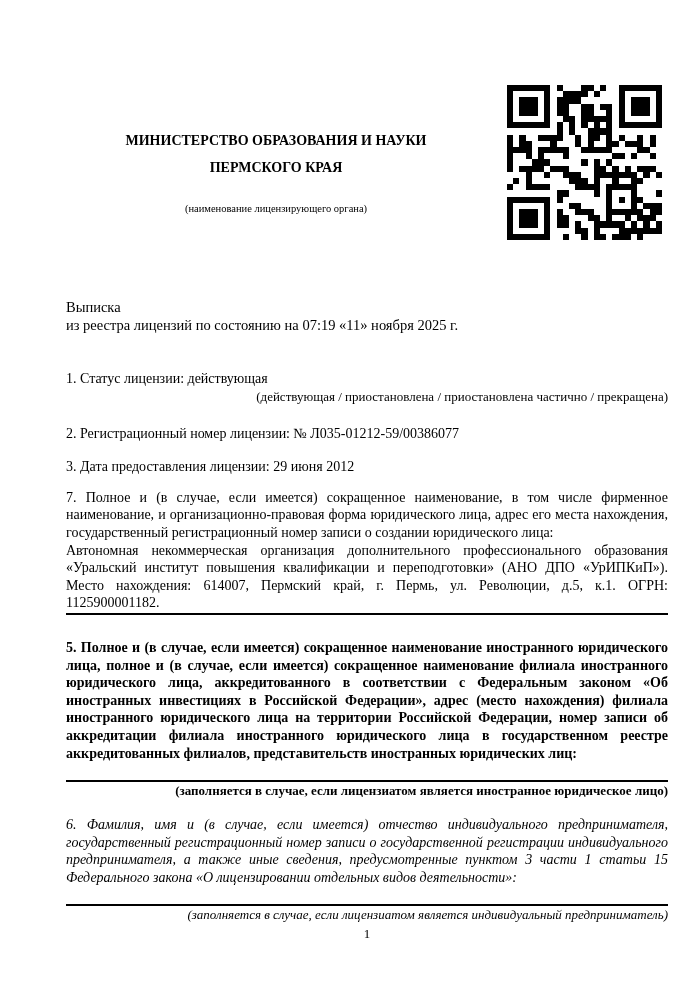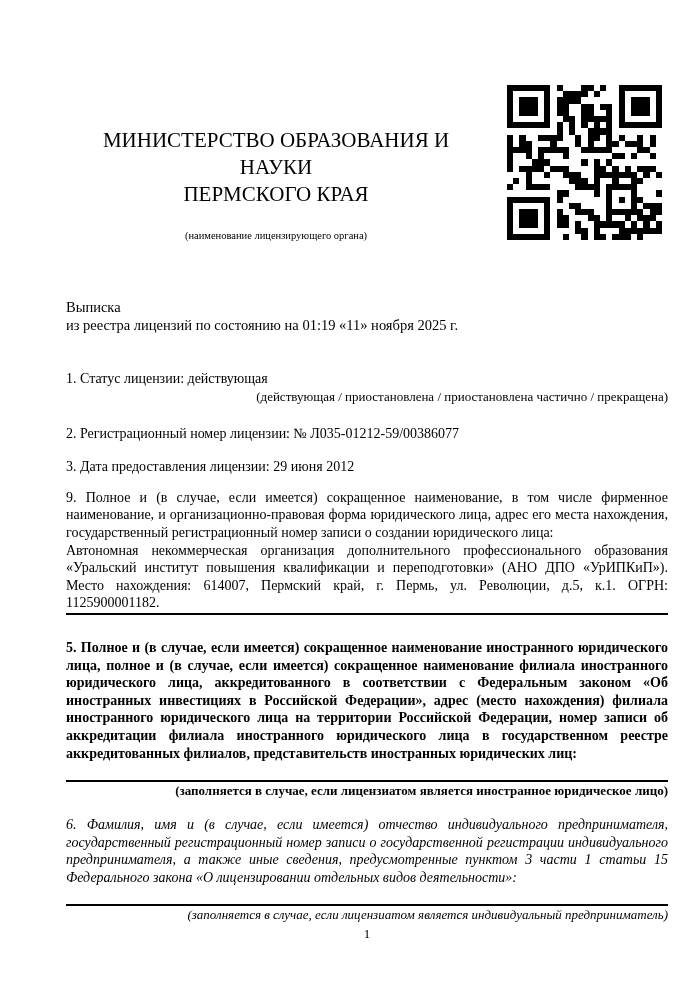--- a/index.html
+++ b/index.html
@@ -4,21 +4,21 @@
 <style>
   html,body { margin:0; padding:0; background:#ffffff; }
   .page {
     position:relative; width:700px; height:989px; margin:0 auto;
     background:#ffffff; color:#000; overflow:hidden;
     font-family:"Liberation Serif","DejaVu Serif",serif;
   }
   .qr { position:absolute; left:507px; top:85px; width:155px; height:155px; }
   .qr svg { display:block; }
   .ministry { position:absolute; left:66px; top:127px; width:420px; text-align:center; }
-  .ministry-name { font-size:21px; font-weight:normal; line-height:27px; }
+  .ministry-name { font-size:14px; font-weight:bold; line-height:27px; }
   .ministry-caption { font-size:10.5px; line-height:13px; margin-top:21px; }
   .doc-body { position:absolute; left:66px; top:298px; width:602px; font-size:14px; line-height:17.6px; }
   .doc-title { font-size:14.5px; line-height:18px; }
   .item-1 { margin-top:36px; }
   .small-caption { text-align:right; font-size:13px; line-height:13px; margin-top:2px; }
   .item-2 { margin-top:22px; }
   .item-3 { margin-top:16px; }
   .para-4 { margin-top:13px; }
   .para-5 { margin-top:24px;font-weight:bold; }
   .para-6 { margin-top:19px;font-style:italic; }
@@ -358,32 +358,32 @@
   <div class="ministry">
     <div class="ministry-name">МИНИСТЕРСТВО ОБРАЗОВАНИЯ И НАУКИ</div>
     <div class="ministry-name">ПЕРМСКОГО КРАЯ</div>
     <div class="ministry-caption">(наименование лицензирующего органа)</div>
   </div>
 
   <div class="doc-body">
 
     <div class="doc-title">
       <div>Выписка</div>
-      <div>из реестра лицензий по состоянию на 01:19 «11» ноября 2025 г.</div>
+      <div>из реестра лицензий по состоянию на 07:19 «11» ноября 2025 г.</div>
     </div>
 
     <div class="item-1">1. Статус лицензии: действующая</div>
     <div class="small-caption">(действующая / приостановлена / приостановлена частично / прекращена)</div>
 
     <div class="item-2">2. Регистрационный номер лицензии: № Л035-01212-59/00386077</div>
 
     <div class="item-3">3. Дата предоставления лицензии: 29 июня 2012</div>
 
     <div class="para-4">
-      <div class="justified">9. Полное и (в случае, если имеется) сокращенное наименование, в том числе фирменное наименование, и организационно-правовая форма юридического лица, адрес его места нахождения, государственный регистрационный номер записи о создании юридического лица:</div>
+      <div class="justified">7. Полное и (в случае, если имеется) сокращенное наименование, в том числе фирменное наименование, и организационно-правовая форма юридического лица, адрес его места нахождения, государственный регистрационный номер записи о создании юридического лица:</div>
       <div class="justified">Автономная некоммерческая организация дополнительного профессионального образования «Уральский институт повышения квалификации и переподготовки» (АНО ДПО «УрИПКиП»). Место нахождения: 614007, Пермский край, г. Пермь, ул. Революции, д.5, к.1. ОГРН: 1125900001182.</div>
       <div class="rule"></div>
     </div>
 
     <div class="para-5">
       <div class="justified">5. Полное и (в случае, если имеется) сокращенное наименование иностранного юридического лица, полное и (в случае, если имеется) сокращенное наименование филиала иностранного юридического лица, аккредитованного в соответствии с Федеральным законом «Об иностранных инвестициях в Российской Федерации», адрес (место нахождения) филиала иностранного юридического лица на территории Российской Федерации, номер записи об аккредитации филиала иностранного юридического лица в государственном реестре аккредитованных филиалов, представительств иностранных юридических лиц:</div>
       <div></div>
       <div class="rule rule-gap"></div>
       <div class="small-caption">(заполняется в случае, если лицензиатом является иностранное юридическое лицо)</div>
     </div>

